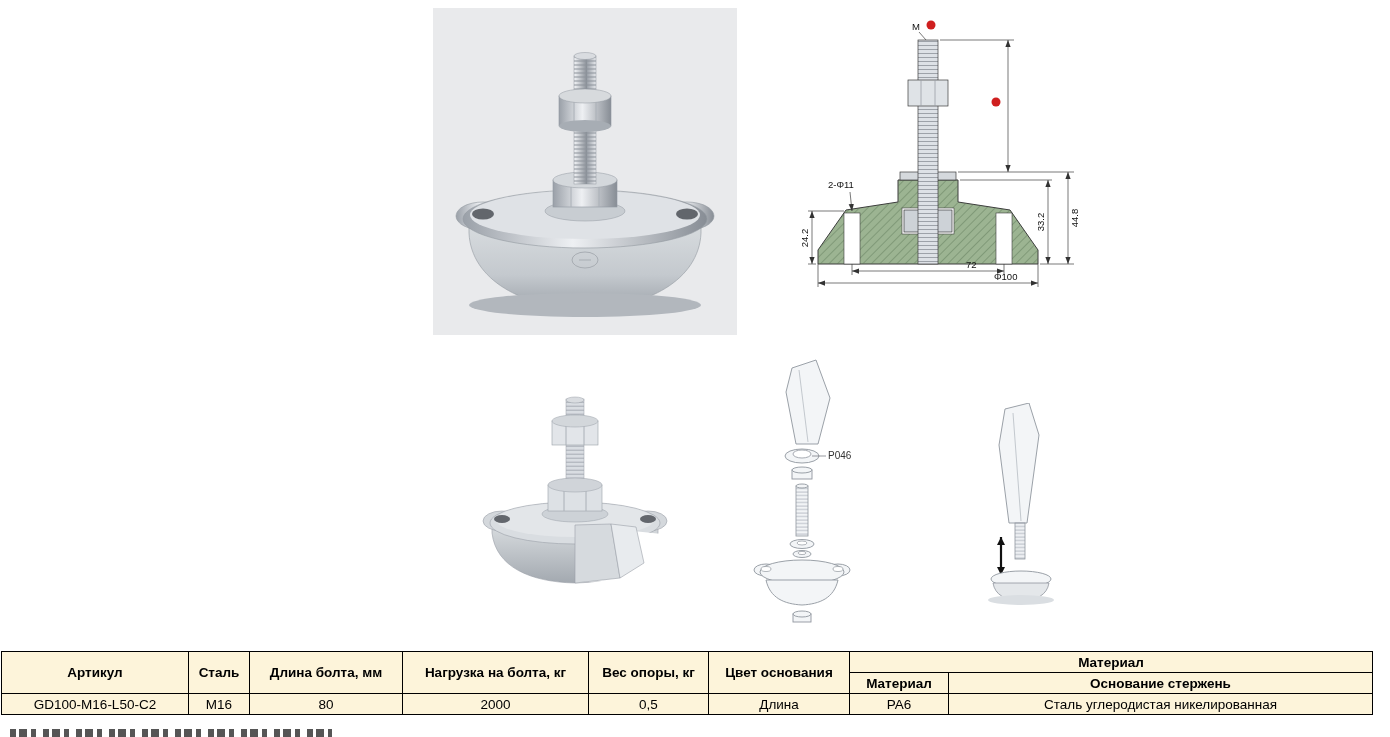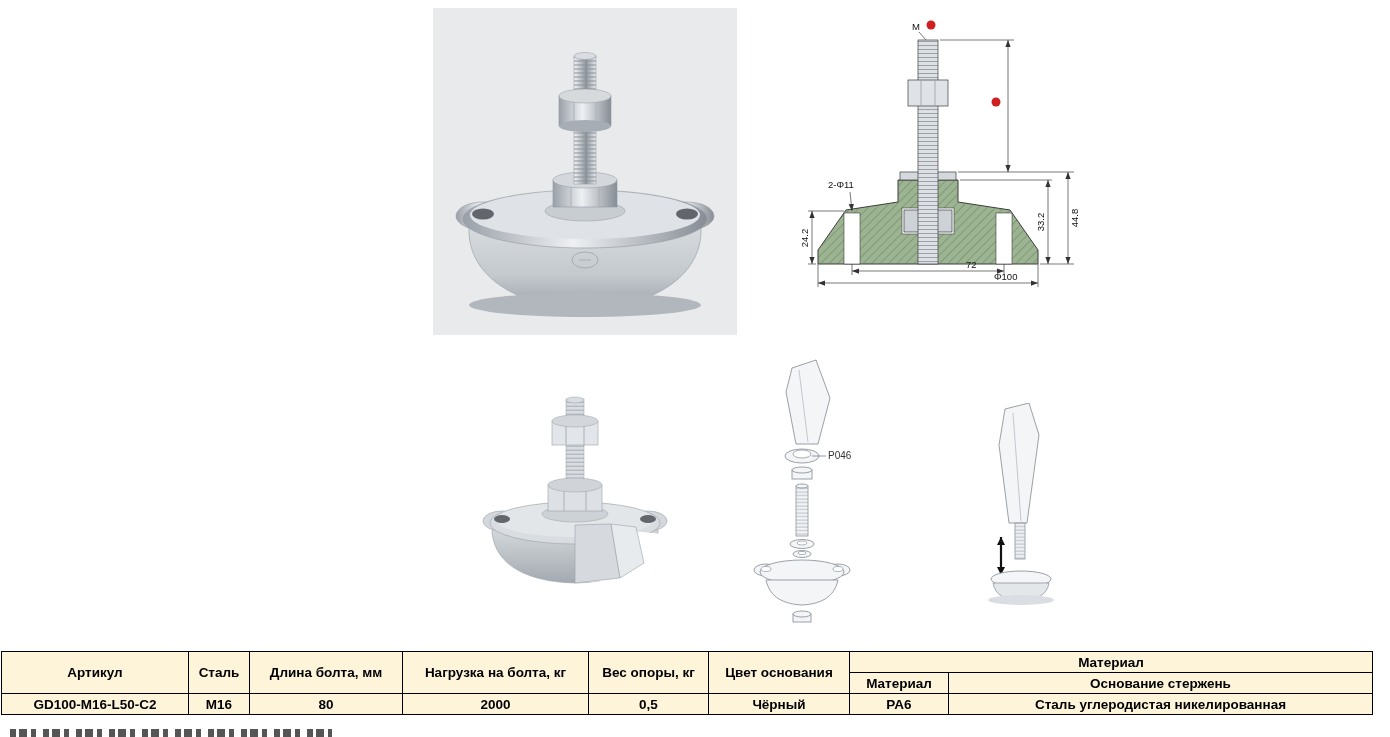--- a/index.html
+++ b/index.html
@@ -11,21 +11,21 @@
   #cutaway{left:470px;top:385px;width:210px;height:235px}
   #exploded{left:736px;top:358px;width:155px;height:278px}
   #mounted{left:975px;top:403px;width:110px;height:212px}
   .spec-wrap{position:absolute;left:1px;top:651px;width:1371px}
   table.spec{width:100%;border-collapse:collapse;table-layout:fixed;
              background:var(--table-bg,#fdf4da);border:1.5px solid #000}
   .spec th,.spec td{border:1px solid #000;font-size:13.5px;text-align:center;
                     vertical-align:middle;height:21px;padding:1px 4px;
                     overflow:hidden;white-space:nowrap;color:#000}
   .spec th{font-weight:bold}
-  .spec td{font-weight:bold}
+  .spec td{font-weight:normal}
   svg{display:block}
   svg text{font-family:"Liberation Sans",sans-serif}
   .dim{stroke:#3f3f3f;stroke-width:0.7;fill:none}
   .dimtext{font-size:9.5px;fill:#111}
   .note{font-size:10px;fill:#333}
   .outl{fill:#f3f5f7;stroke:#90969e;stroke-width:0.9}
   .cropped-strip{position:absolute;left:10px;top:729px;width:322px;height:8px;opacity:.8;
       background:repeating-linear-gradient(90deg,#2b2b2b 0 6px,transparent 6px 9px,
                  #2b2b2b 9px 17px,transparent 17px 21px,#2b2b2b 21px 26px,transparent 26px 33px)}
 </style>
@@ -325,21 +325,21 @@
       <tr>
         <th>Материал</th>
         <th>Основание стержень</th>
       </tr>
       <tr>
         <td>GD100-M16-L50-C2</td>
         <td>M16</td>
         <td>80</td>
         <td>2000</td>
         <td>0,5</td>
-        <td>Чёрный</td>
+        <td>Длина</td>
         <td>PA6</td>
         <td>Сталь углеродистая никелированная</td>
       </tr>
     </tbody>
       </table>
   </div>
 
   <div class="cropped-strip"></div>
 
 </div>

